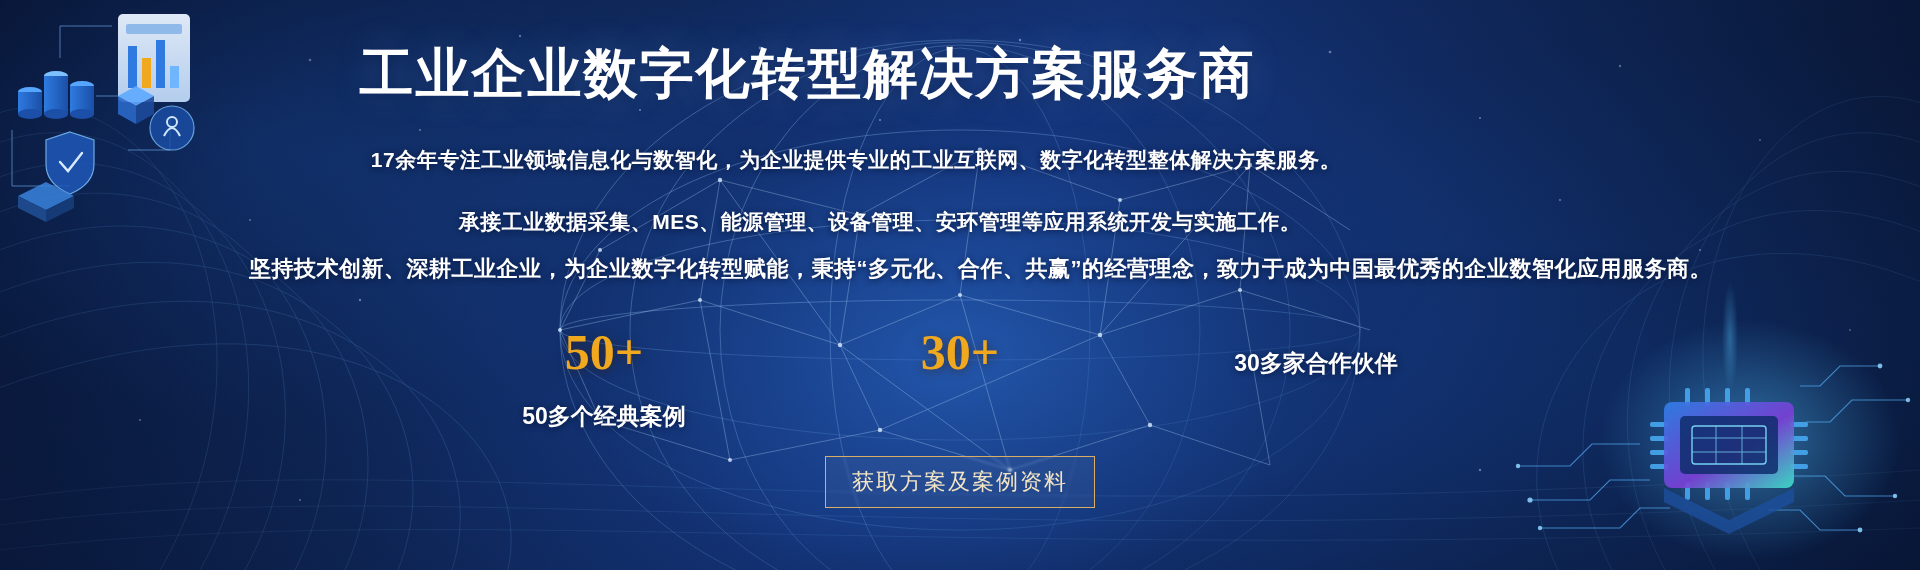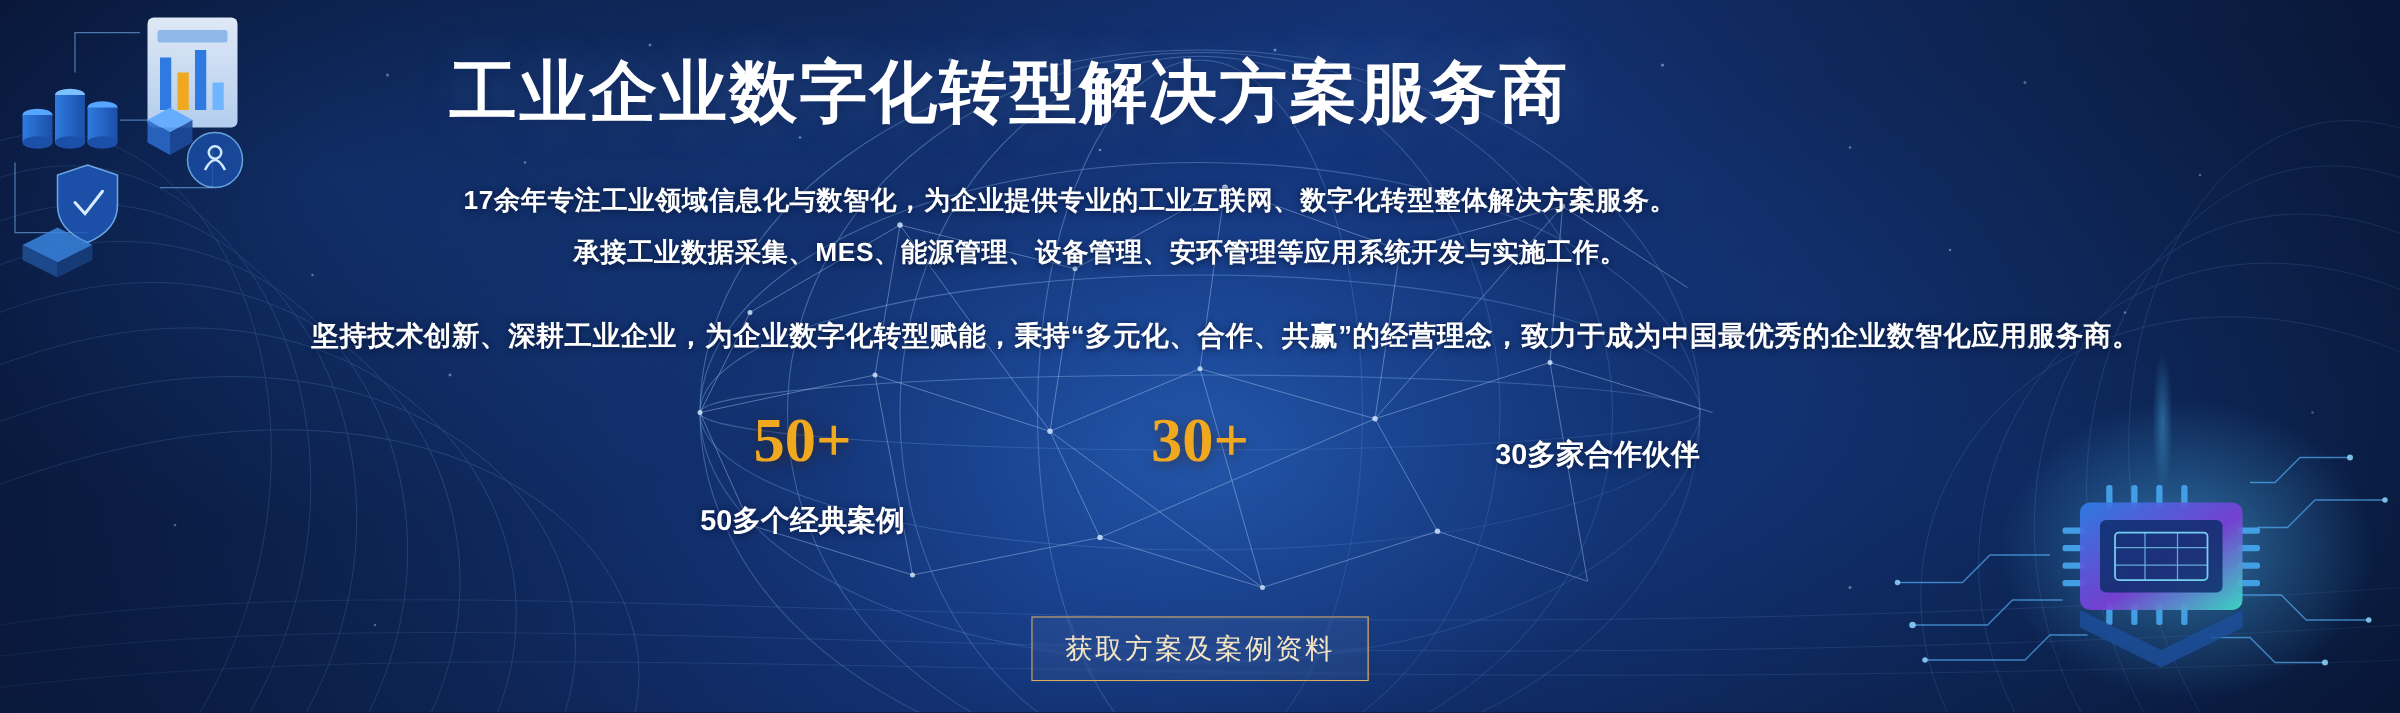--- a/index.html
+++ b/index.html
@@ -33,37 +33,37 @@
     position:absolute; top:38px; left:0; width:1615px; text-align:center;
     font-size:54px; font-weight:bold; color:#ffffff; letter-spacing:2px;
     text-shadow:0 2px 14px rgba(10,30,80,0.9), 0 0 30px rgba(120,180,255,0.35);
     white-space:nowrap;
   }
 
   .sub { position:absolute; left:0; width:1712px; text-align:center;
     color:#ffffff; font-weight:bold; font-size:21px; letter-spacing:0.5px;
     text-shadow:0 1px 6px rgba(6,20,56,0.95); white-space:nowrap; }
   .sub1 { top:146px; }
-  .sub2 { top:188px;padding-left:48px; }
+  .sub2 { top:208px;padding-left:48px; }
   .sub3 { top:254px; font-size:22px;text-align:right; }
 
   .stats { position:absolute; top:326px; left:0; width:1920px;
-    display:flex; justify-content:center; gap:78px; }
+    display:flex; justify-content:center; gap:116px; }
   .stat { width:240px; text-align:center; }
   .stat-num {
     font-size:50px; font-weight:bold; color:#f0a81e; line-height:1.05;
     text-shadow:0 2px 10px rgba(60,30,0,0.55);
     font-family:"Liberation Serif","DejaVu Serif",serif;
   }
   .stat-label {
     margin-top:22px; font-size:23px; font-weight:bold; color:#ffffff;
     text-shadow:0 1px 6px rgba(6,20,56,0.9);
   }
 
-  .cta-wrap { position:absolute; top:493px; left:0; width:1920px; display:flex; justify-content:center; }
+  .cta-wrap { position:absolute; top:456px; left:0; width:1920px; display:flex; justify-content:center; }
   .cta {
     display:inline-flex; align-items:center; justify-content:center;
     min-width:258px; height:52px; padding:0 26px;
     border:1px solid #d9ad63; background:rgba(255,255,255,0.05);
     color:#f3e4c4; font-size:22px; letter-spacing:2px;
     cursor:pointer; backdrop-filter:blur(1px);
   }
 
   
   .left-art { position:absolute; left:0; top:0; width:260px; height:250px; z-index:4; }

